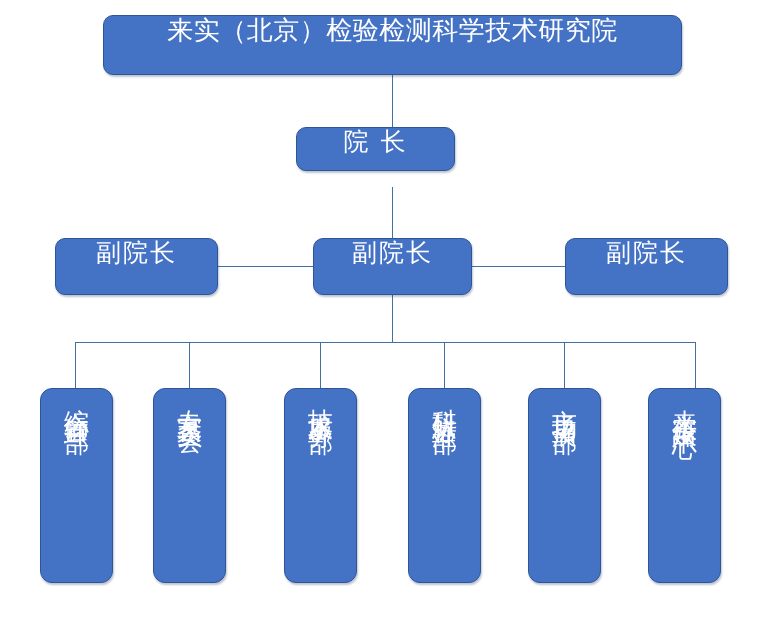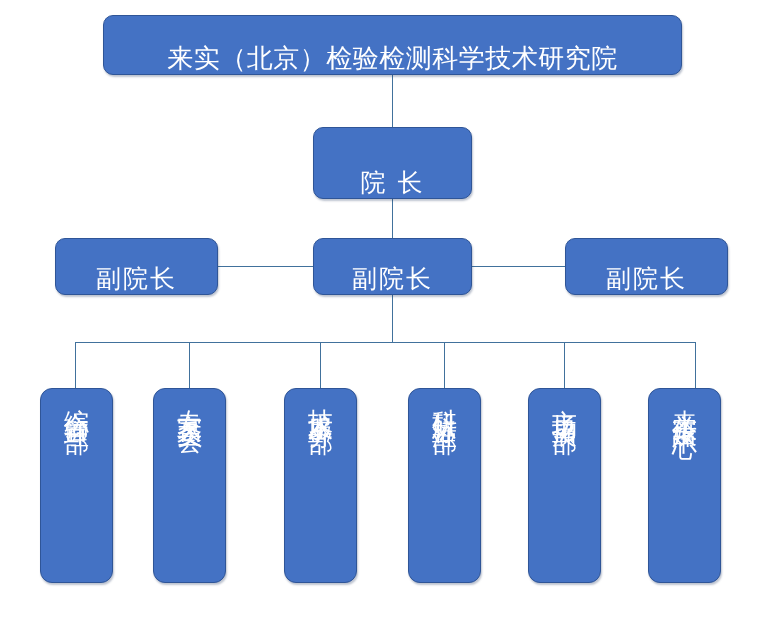--- a/index.html
+++ b/index.html
@@ -21,21 +21,21 @@
 
   
   .node {
     position: absolute;
     box-sizing: border-box;
     background: #4472C4;
     border: 1px solid #2F5597;
     border-radius: 10px;
     color: #ffffff;
     display: flex;
-    align-items: flex-end;
+    align-items: flex-start;
     justify-content: center;
     text-align: center;
     line-height: 1.15;
     box-shadow: 1px 2px 2px rgba(40, 60, 100, 0.30);
     z-index: 3;
   }
 
   .node-title {
     font-size: 26px;
     letter-spacing: 0.5px;
@@ -93,21 +93,21 @@
   <div class="line line-v" style="left:189px; top:342px; height:46px;"></div>
   <div class="line line-v" style="left:320px; top:342px; height:46px;"></div>
   <div class="line line-v" style="left:444px; top:342px; height:46px;"></div>
   <div class="line line-v" style="left:564px; top:342px; height:46px;"></div>
   <div class="line line-v" style="left:695px; top:342px; height:46px;"></div>
 
   <div class="node" style="left:103px; top:15px; width:579px; height:60px;">
     <span class="node-title">来实（北京）检验检测科学技术研究院</span>
   </div>
 
-  <div class="node" style="left:313px; top:127px; width:159px; height:72px;">
+  <div class="node" style="left:296px; top:127px; width:159px; height:44px;">
     <span class="node-exec">院 长</span>
   </div>
 
   <div class="node" style="left:55px; top:238px; width:163px; height:57px;">
     <span class="node-exec">副院长</span>
   </div>
 
   <div class="node" style="left:313px; top:238px; width:159px; height:57px;">
     <span class="node-exec">副院长</span>
   </div>

